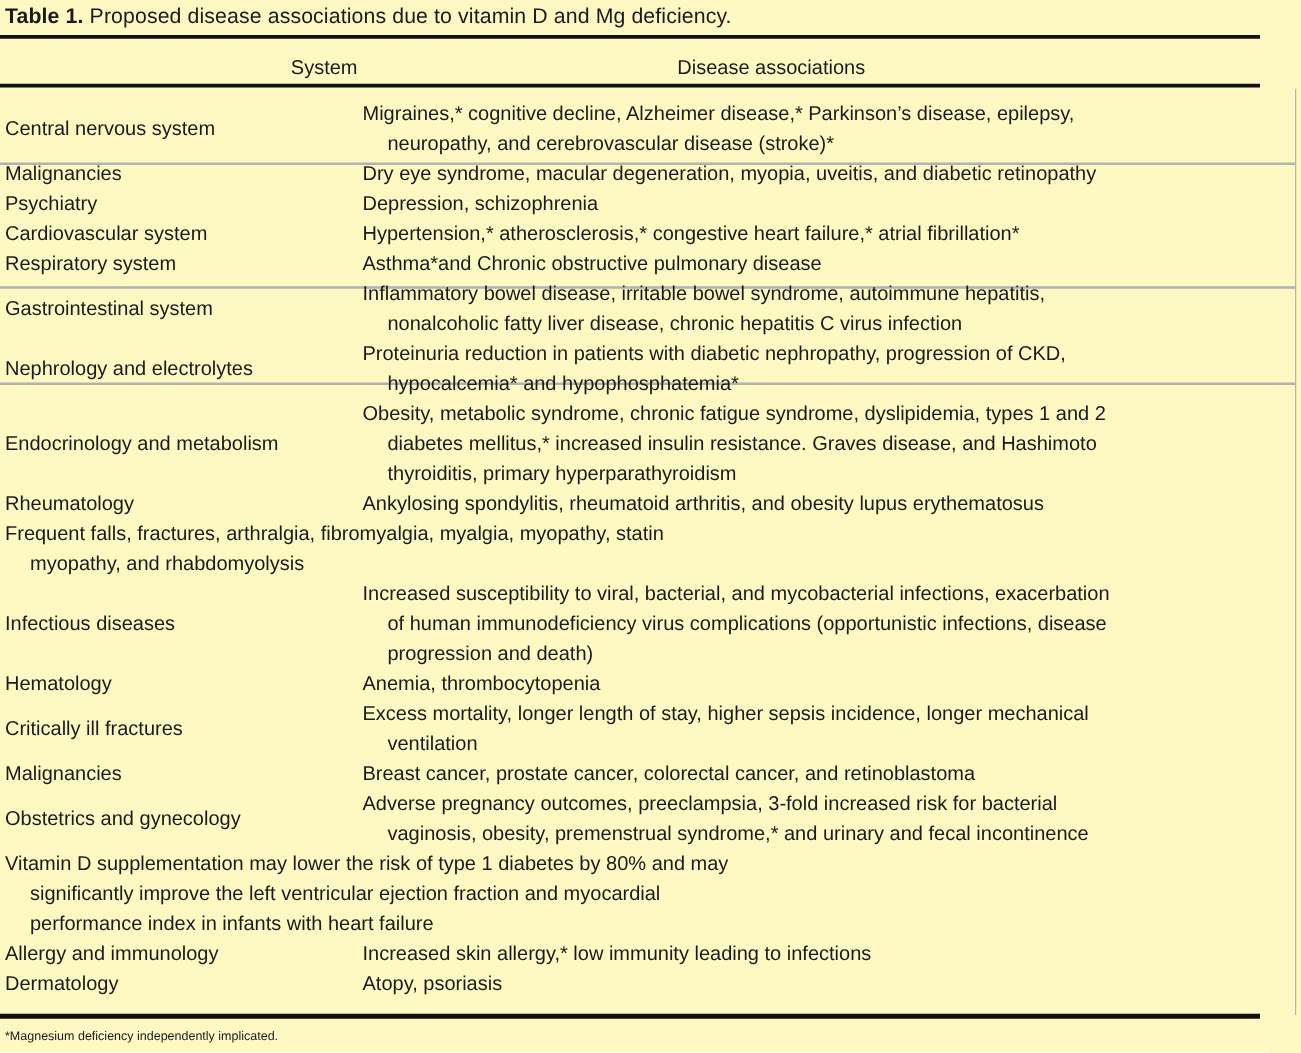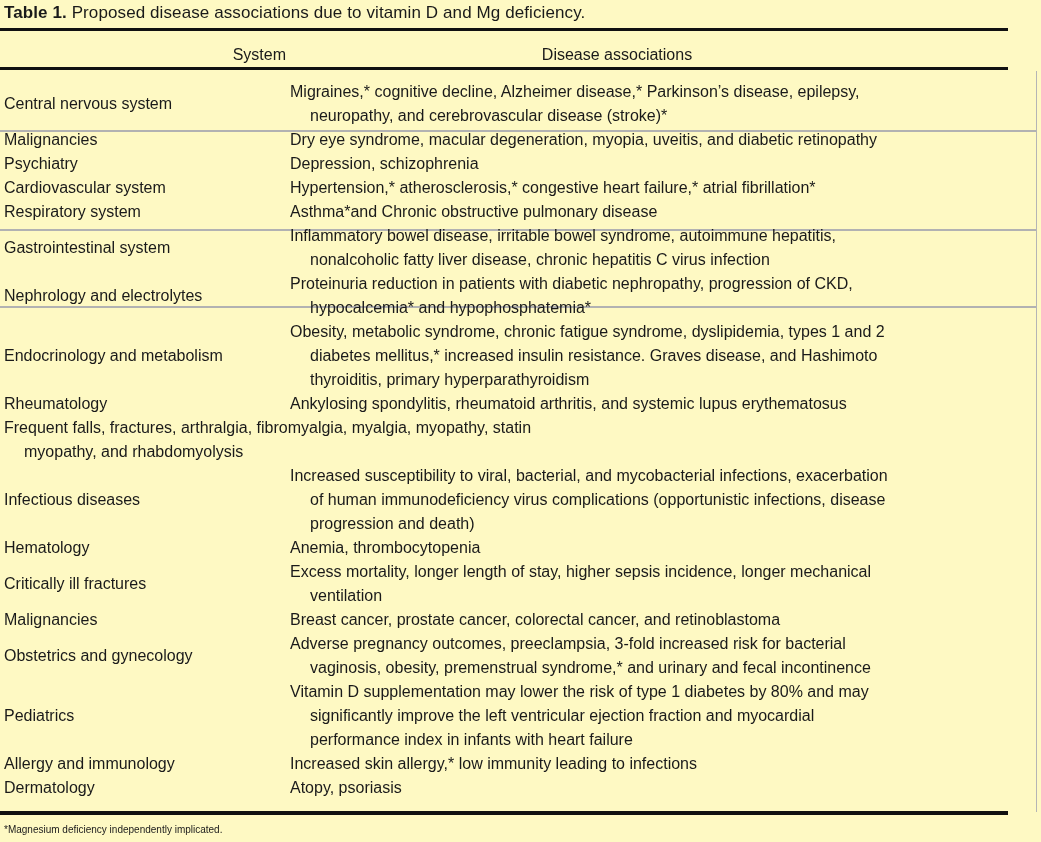--- a/index.html
+++ b/index.html
@@ -138,21 +138,21 @@
 hypocalcemia* and hypophosphatemia*</div>
     </div>
     <div class="row">
       <div class="c1">Endocrinology and metabolism</div>
       <div class="c2">Obesity, metabolic syndrome, chronic fatigue syndrome, dyslipidemia, types 1 and 2
 diabetes mellitus,* increased insulin resistance. Graves disease, and Hashimoto
 thyroiditis, primary hyperparathyroidism</div>
     </div>
     <div class="row">
       <div class="c1">Rheumatology</div>
-      <div class="c2">Ankylosing spondylitis, rheumatoid arthritis, and systemic lupus erythematosus</div>
+      <div class="c2">Ankylosing spondylitis, rheumatoid arthritis, and obesity lupus erythematosus</div>
     </div>
     <div class="row">
       <div class="c2">Frequent falls, fractures, arthralgia, fibromyalgia, myalgia, myopathy, statin
 myopathy, and rhabdomyolysis</div>
     </div>
     <div class="row">
       <div class="c1">Infectious diseases</div>
       <div class="c2">Increased susceptibility to viral, bacterial, and mycobacterial infections, exacerbation
 of human immunodeficiency virus complications (opportunistic infections, disease
 progression and death)</div>
@@ -169,21 +169,20 @@
     <div class="row">
       <div class="c1">Malignancies</div>
       <div class="c2">Breast cancer, prostate cancer, colorectal cancer, and retinoblastoma</div>
     </div>
     <div class="row">
       <div class="c1">Obstetrics and gynecology</div>
       <div class="c2">Adverse pregnancy outcomes, preeclampsia, 3-fold increased risk for bacterial
 vaginosis, obesity, premenstrual syndrome,* and urinary and fecal incontinence</div>
     </div>
     <div class="row">
-      <div class="c1">Pediatrics</div>
       <div class="c2">Vitamin D supplementation may lower the risk of type 1 diabetes by 80% and may
 significantly improve the left ventricular ejection fraction and myocardial
 performance index in infants with heart failure</div>
     </div>
     <div class="row">
       <div class="c1">Allergy and immunology</div>
       <div class="c2">Increased skin allergy,* low immunity leading to infections</div>
     </div>
     <div class="row">
       <div class="c1">Dermatology</div>

